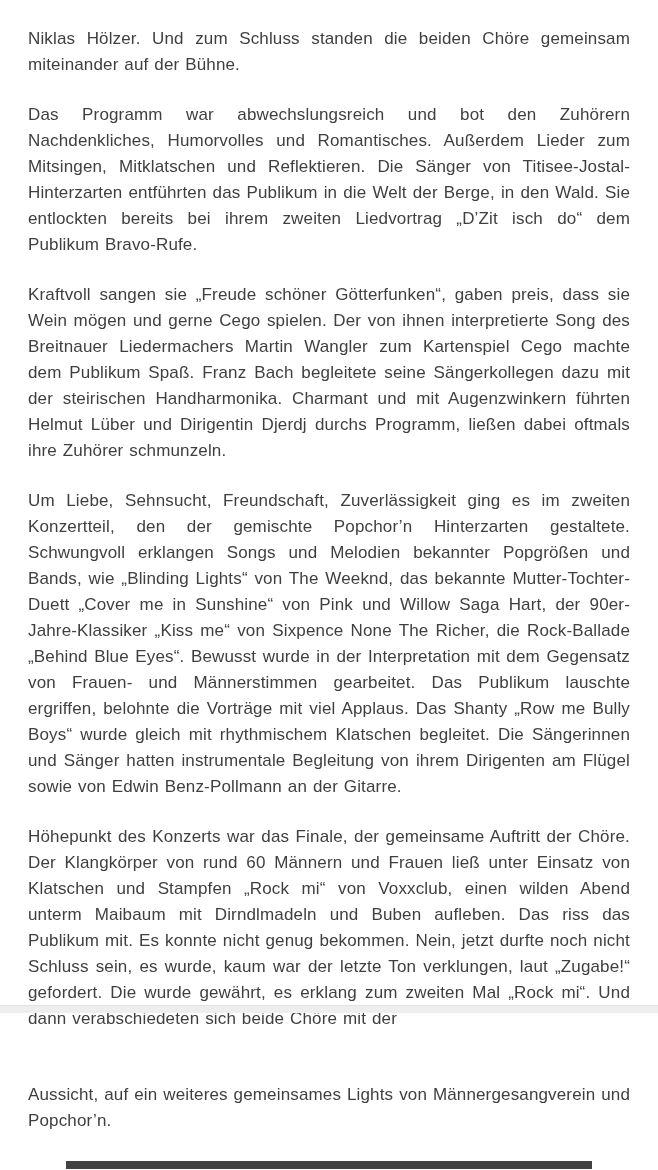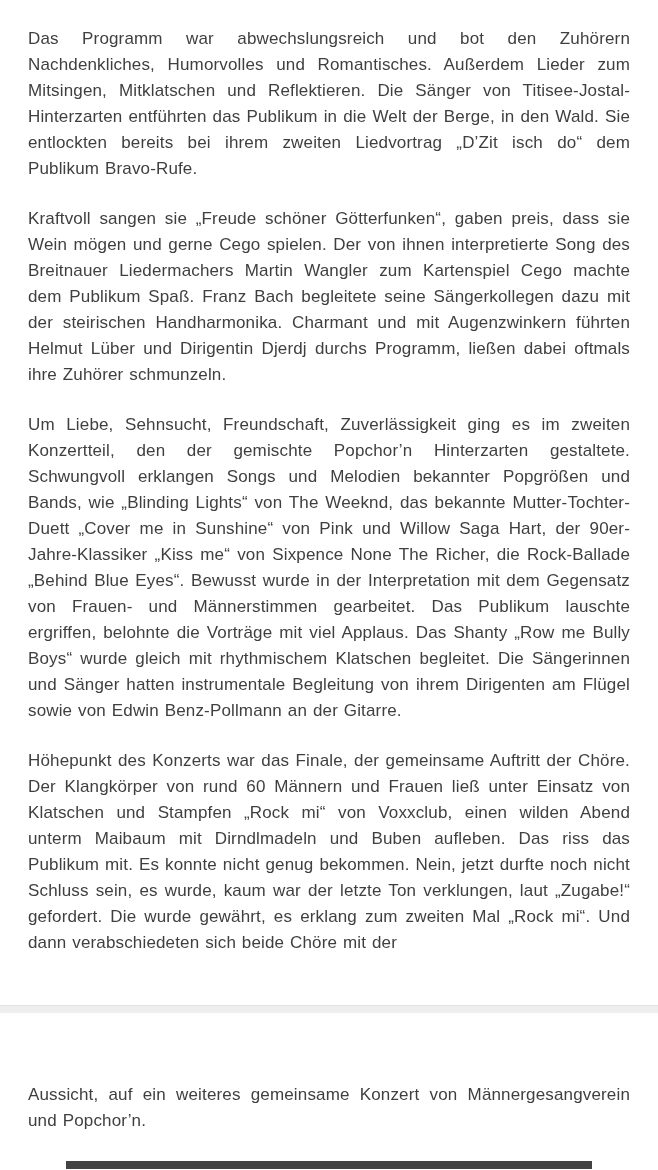--- a/index.html
+++ b/index.html
@@ -54,25 +54,26 @@
     left: 66px;
     width: 526px;
     height: 8px;
     background: #424242;
   }
 </style>
 </head>
 <body>
 
 <div class="article">
+  <p>Niklas Hölzer. Und zum Schluss standen die beiden Chöre gemeinsam miteinander auf der Bühne.</p>
   <p>Das Programm war abwechslungsreich und bot den Zuhörern Nachdenkliches, Humorvolles und Romantisches. Außerdem Lieder zum Mitsingen, Mitklatschen und Reflektieren. Die Sänger von Titisee-Jostal-Hinterzarten entführten das Publikum in die Welt der Berge, in den Wald. Sie entlockten bereits bei ihrem zweiten Liedvortrag „D’Zit isch do“ dem Publikum Bravo-Rufe.</p>
   <p>Kraftvoll sangen sie „Freude schöner Götterfunken“, gaben preis, dass sie Wein mögen und gerne Cego spielen. Der von ihnen interpretierte Song des Breitnauer Liedermachers Martin Wangler zum Kartenspiel Cego machte dem Publikum Spaß. Franz Bach begleitete seine Sängerkollegen dazu mit der steirischen Handharmonika. Charmant und mit Augenzwinkern führten Helmut Lüber und Dirigentin Djerdj durchs Programm, ließen dabei oftmals ihre Zuhörer schmunzeln.</p>
   <p>Um Liebe, Sehnsucht, Freundschaft, Zuverlässigkeit ging es im zweiten Konzertteil, den der gemischte Popchor’n Hinterzarten gestaltete. Schwungvoll erklangen Songs und Melodien bekannter Popgrößen und Bands, wie „Blinding Lights“ von The Weeknd, das bekannte Mutter-Tochter-Duett „Cover me in Sunshine“ von Pink und Willow Saga Hart, der 90er-Jahre-Klassiker „Kiss me“ von Sixpence None The Richer, die Rock-Ballade „Behind Blue Eyes“. Bewusst wurde in der Interpretation mit dem Gegensatz von Frauen- und Männerstimmen gearbeitet. Das Publikum lauschte ergriffen, belohnte die Vorträge mit viel Applaus. Das Shanty „Row me Bully Boys“ wurde gleich mit rhythmischem Klatschen begleitet. Die Sängerinnen und Sänger hatten instrumentale Begleitung von ihrem Dirigenten am Flügel sowie von Edwin Benz-Pollmann an der Gitarre.</p>
   <p>Höhepunkt des Konzerts war das Finale, der gemeinsame Auftritt der Chöre. Der Klangkörper von rund 60 Männern und Frauen ließ unter Einsatz von Klatschen und Stampfen „Rock mi“ von Voxxclub, einen wilden Abend unterm Maibaum mit Dirndlmadeln und Buben aufleben. Das riss das Publikum mit. Es konnte nicht genug bekommen. Nein, jetzt durfte noch nicht Schluss sein, es wurde, kaum war der letzte Ton verklungen, laut „Zugabe!“ gefordert. Die wurde gewährt, es erklang zum zweiten Mal „Rock mi“. Und dann verabschiedeten sich beide Chöre mit der</p>
 </div>
 
 <div class="section-divider"></div>
 
 <div class="footer-block">
-  <p>Aussicht, auf ein weiteres gemeinsame Konzert von Männergesangverein und Popchor’n.</p>
+  <p>Aussicht, auf ein weiteres gemeinsames Lights von Männergesangverein und Popchor’n.</p>
 </div>
 
 <div class="bottom-bar"></div>
 
 </body></html>

